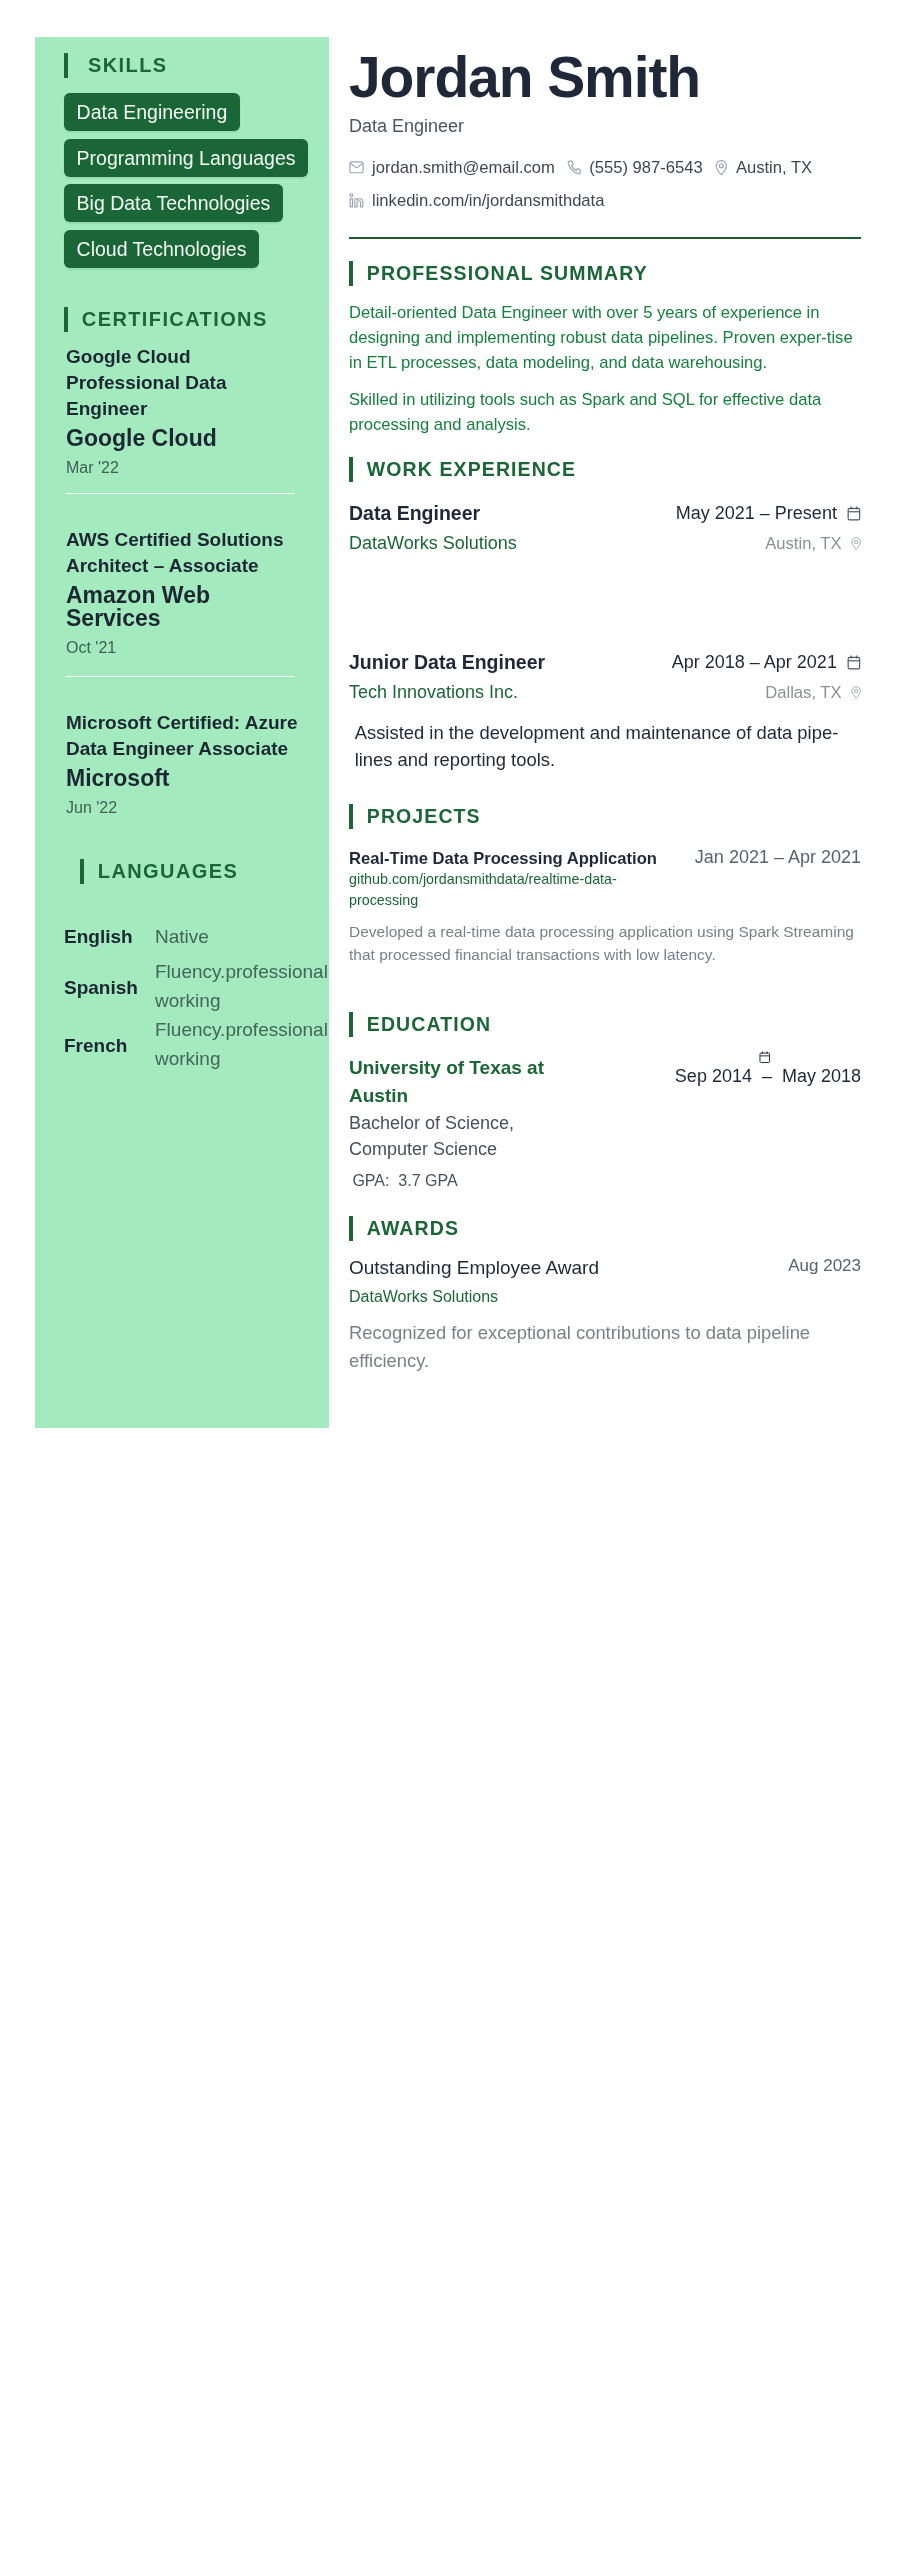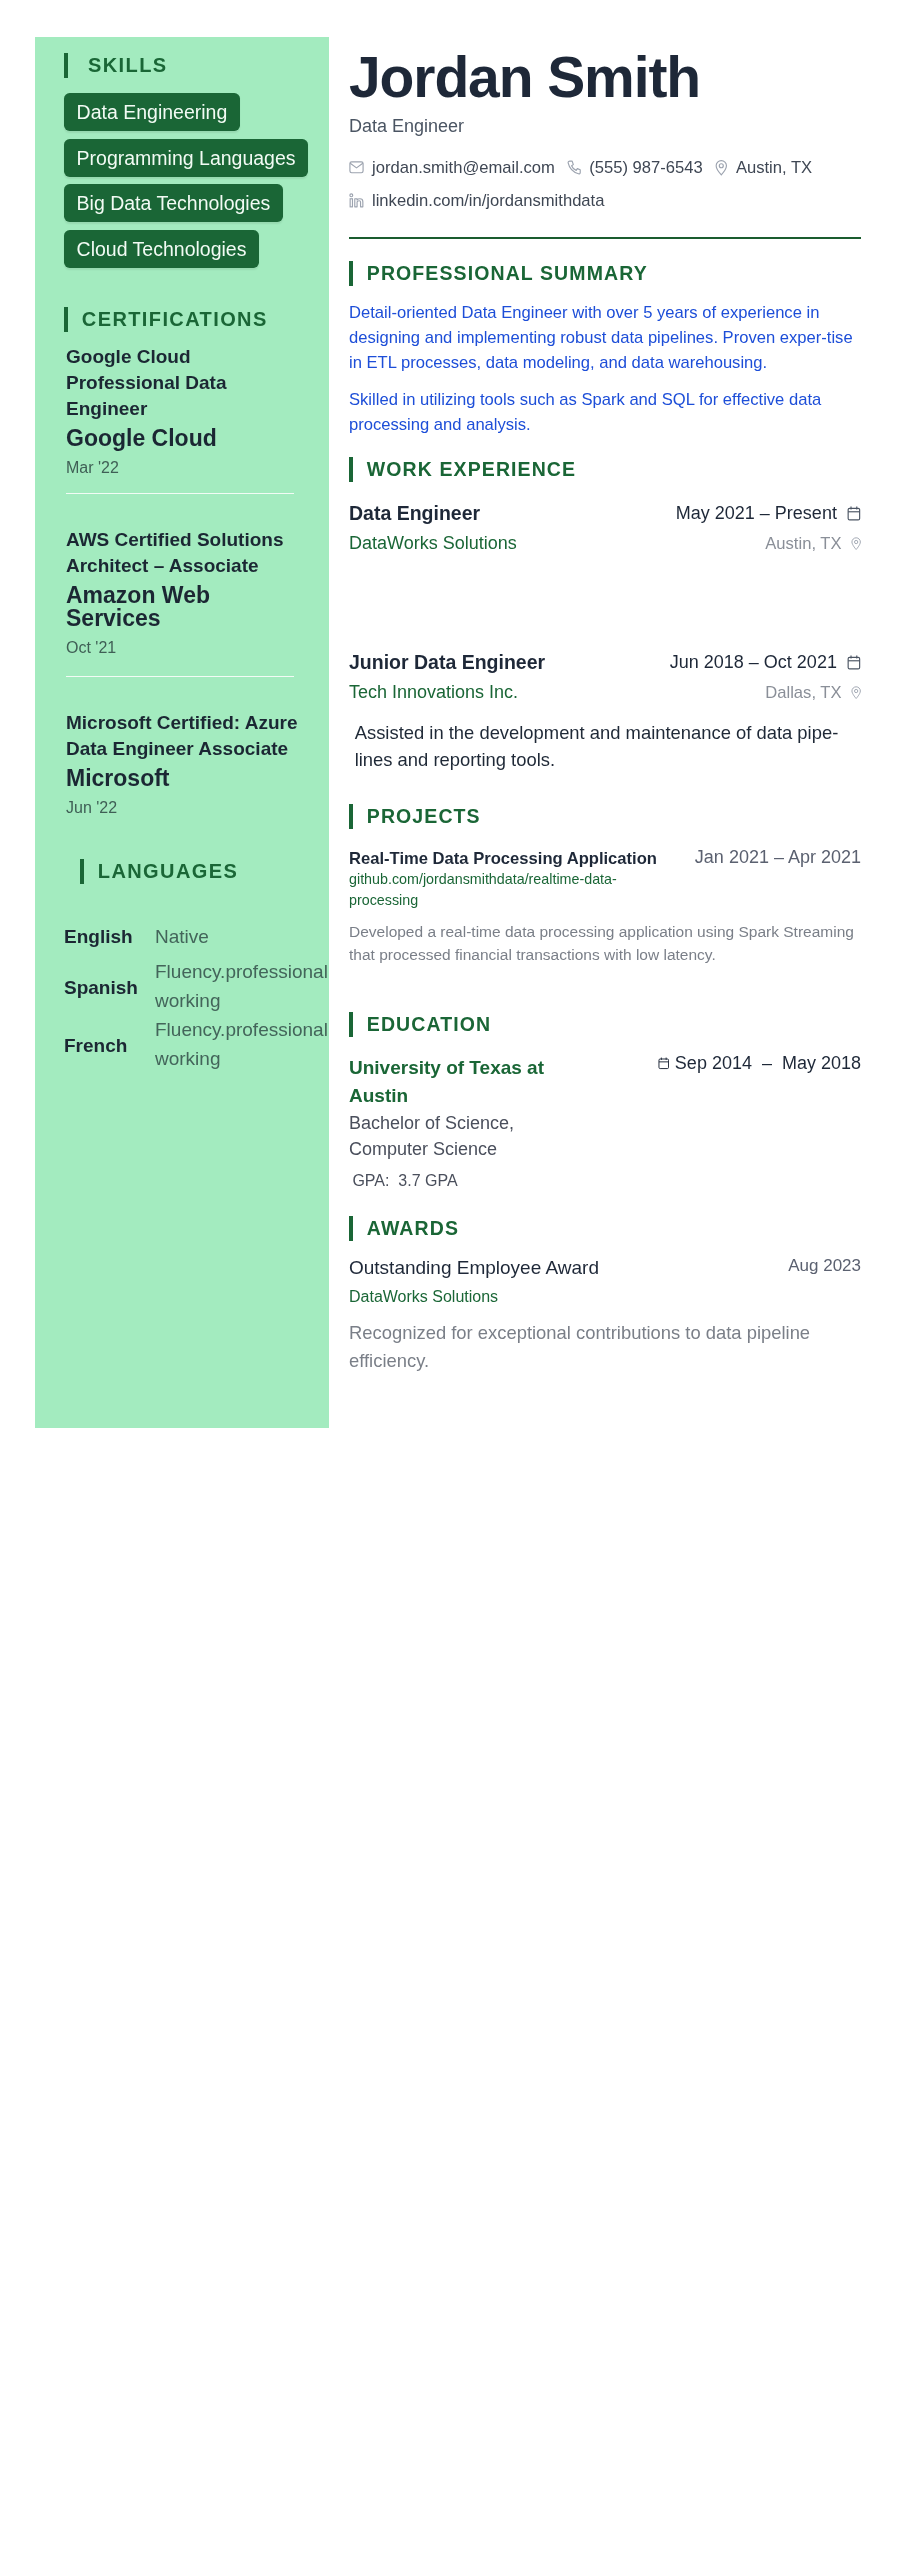--- a/index.html
+++ b/index.html
@@ -43,21 +43,21 @@
     .contact-row .ci { display: inline-flex; align-items: center; margin-right: 12.6px; }
     .contact-row svg { margin-right: 8px; }
     .hdr-divider { position: absolute; left: 0; top: 237px; width: 512px; height: 2.3px; background: #1a5c2f; }
 
     .sec-heading {
       position: absolute; left: 0; height: 25px;
       border-left: 4.6px solid #1a6636; padding-left: 13.8px;
       font-weight: 700; font-size: 19.5px; letter-spacing: 1.1px;
       color: #1a6636; line-height: 25px;
     }
-    .para { position: absolute; left: 0; width: 505px; font-size: 16.6px; line-height: 25px; color: #1d4ed8; }
+    .para { position: absolute; left: 0; width: 505px; font-size: 16.6px; line-height: 25px; color: #15803d; }
 
     .job { position: absolute; left: 0; width: 512px; }
     .job-title { position: absolute; left: 0; top: 0; font-weight: 700; font-size: 19.5px; line-height: 25px; color: #1e2838; }
     .job-date { position: absolute; right: 0; top: 0; font-size: 18px; line-height: 25px; color: #1e2838; display: flex; align-items: center; }
     .job-date svg { margin-left: 10.3px; }
     .job-company { position: absolute; left: 0; top: 30px; font-size: 18px; line-height: 25px; color: #1a6636; }
     .job-loc { position: absolute; right: 0; top: 30px; font-size: 16.6px; line-height: 25px; color: #8a8f98; display: flex; align-items: center; }
     .job-loc svg { margin-left: 9.2px; }
     .job-desc { position: absolute; left: 5.7px; top: 69px; width: 505px; font-size: 18.4px; line-height: 27px; color: #1f2937; }
 
@@ -190,21 +190,21 @@
       <svg width="10.3" height="13.8" viewBox="0 0 22 28">
           <path d="M11 26 C11 26 2 16 2 10 A9 9 0 0 1 20 10 C20 16 11 26 11 26 Z" fill="none" stroke="#9ca3af" stroke-width="2"></path>
           <circle cx="11" cy="10" r="3.5" fill="none" stroke="#9ca3af" stroke-width="2"></circle>
         </svg>
     </div>
   </div>
 
   <div class="job" style="top:650px; height:132px;">
     <div class="job-title">Junior Data Engineer</div>
     <div class="job-date">
-      <span>Jun 2018 – Oct 2021</span>
+      <span>Apr 2018 – Apr 2021</span>
       <svg width="13.8" height="15" viewBox="0 0 24 26">
           <rect x="2" y="4" width="20" height="20" rx="2.5" fill="none" stroke="#4b5563" stroke-width="2"></rect>
           <line x1="2" y1="10" x2="22" y2="10" stroke="#4b5563" stroke-width="2"></line>
           <line x1="7" y1="1" x2="7" y2="6" stroke="#4b5563" stroke-width="2"></line>
           <line x1="17" y1="1" x2="17" y2="6" stroke="#4b5563" stroke-width="2"></line>
         </svg>
     </div>
     <div class="job-company">Tech Innovations Inc.</div>
     <div class="job-loc">
       <span>Dallas, TX</span>
@@ -217,21 +217,21 @@
   </div>
 
   <div class="sec-heading" style="top:804px;">PROJECTS</div>
   <div class="proj-title" style="top:847px;">Real-Time Data Processing Application</div>
   <div class="proj-date" style="top:846px;">Jan 2021 – Apr 2021</div>
   <div class="proj-link" style="top:869px;">github.com/jordansmithdata/realtime-data-processing</div>
   <p class="proj-desc" style="top:920px;">Developed a real-time data processing application using Spark Streaming that processed financial transactions with low latency.</p>
 
   <div class="sec-heading" style="top:1012px;">EDUCATION</div>
   <div class="edu-school" style="top:1054px;">University of Texas at Austin</div>
-  <div class="edu-date" style="top:1051px;">
+  <div class="edu-date" style="top:1051px;flex-direction:column;">
     <svg width="11.5" height="12.6" viewBox="0 0 24 26">
         <rect x="2" y="4" width="20" height="20" rx="2.5" fill="none" stroke="#1e2838" stroke-width="2"></rect>
         <line x1="2" y1="10" x2="22" y2="10" stroke="#1e2838" stroke-width="2"></line>
         <line x1="7" y1="1" x2="7" y2="6" stroke="#1e2838" stroke-width="2"></line>
         <line x1="17" y1="1" x2="17" y2="6" stroke="#1e2838" stroke-width="2"></line>
       </svg>
     <span style="white-space:pre;">Sep 2014  –  May 2018</span>
   </div>
   <div class="edu-degree" style="top:1110px;">Bachelor of Science, Computer Science</div>
   <div class="edu-gpa" style="top:1169px; white-space:pre;">GPA:  3.7 GPA</div>

